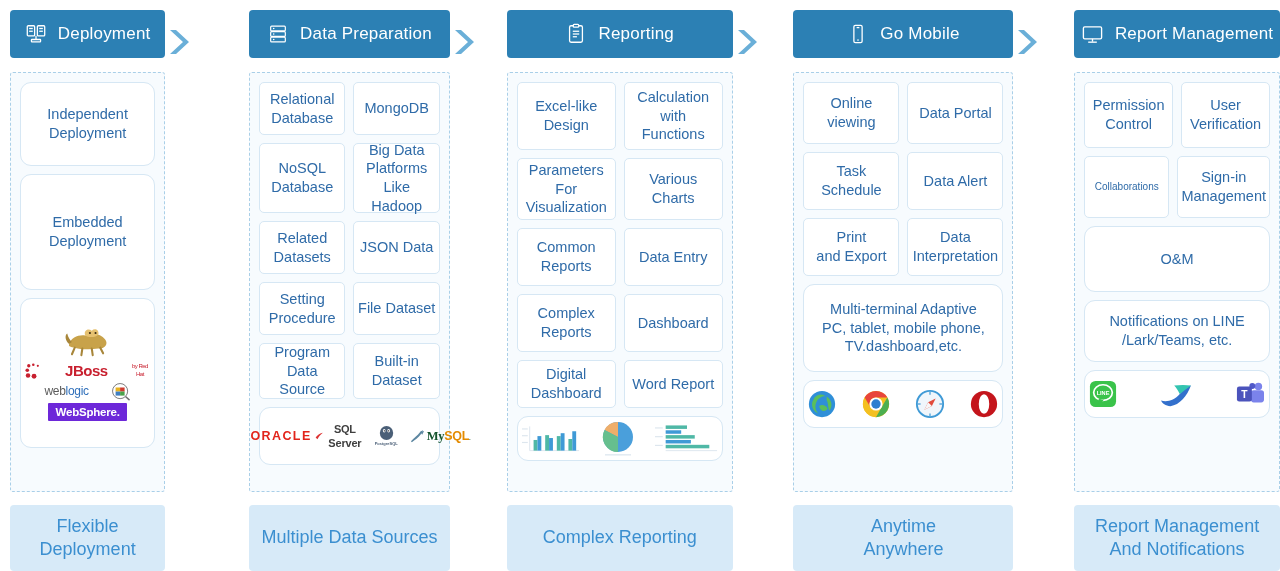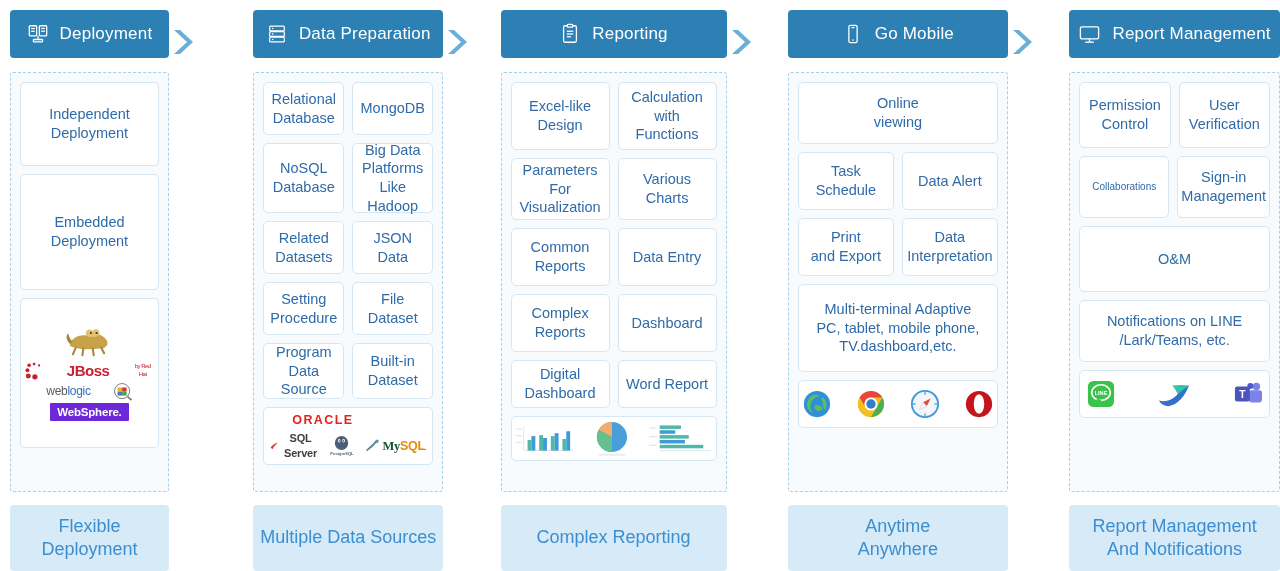--- a/index.html
+++ b/index.html
@@ -75,34 +75,34 @@
     border-radius: 5px;
     color: #2f6ba8;
     display: flex;
     align-items: center;
     justify-content: center;
     text-align: center;
     line-height: 1.28;
     font-size: 14.5px;
     padding: 4px 3px;
   }
-  .card.wide { width: 100%; }
+  .card.wide { width: 100%; border-radius: 11px; }
 
   
   .c0-a { height: 84px; }
   .c0-b { height: 116px; }
   .c0-logos { height: 150px; flex-direction: column; gap: 2px; padding: 8px 4px; }
 
   
   .c1-r1 { height: 53px; }
   .c1-r2 { height: 70px; }
   .c1-r3 { height: 53px; }
   .c1-r4 { height: 53px; }
   .c1-r5 { height: 56px; }
-  .c1-logos { height: 58px; flex-direction: column; padding: 5px 6px; gap: 3px; }
+  .c1-logos { height: 58px; flex-direction: row; padding: 5px 6px; gap: 3px; }
 
   
   .c2-r1 { height: 68px; }
   .c2-r2 { height: 62px; }
   .c2-r3 { height: 58px; }
   .c2-r4 { height: 58px; }
   .c2-r5 { height: 48px; }
   .c2-charts { height: 45px; }
 
   
@@ -422,20 +422,21 @@
           <circle cx="12" cy="18.6" r="0.9" fill="#fff" stroke="none"></circle>
         </svg>
       </span>
       <span class="ttl">Go Mobile</span>
     </div>
 
     <div class="body">
       <div class="row stretch">
         <div class="card c3-r1" style="white-space:pre-line">Online
 viewing</div>
+        <div class="card c3-r1" style="white-space:pre-line">Data Portal</div>
       </div>
       <div class="row stretch">
         <div class="card c3-r2" style="white-space:pre-line">Task
 Schedule</div>
         <div class="card c3-r2" style="white-space:pre-line">Data Alert</div>
       </div>
       <div class="row stretch">
         <div class="card c3-r3" style="white-space:pre-line">Print
 and Export</div>
         <div class="card c3-r3" style="white-space:pre-line">Data

